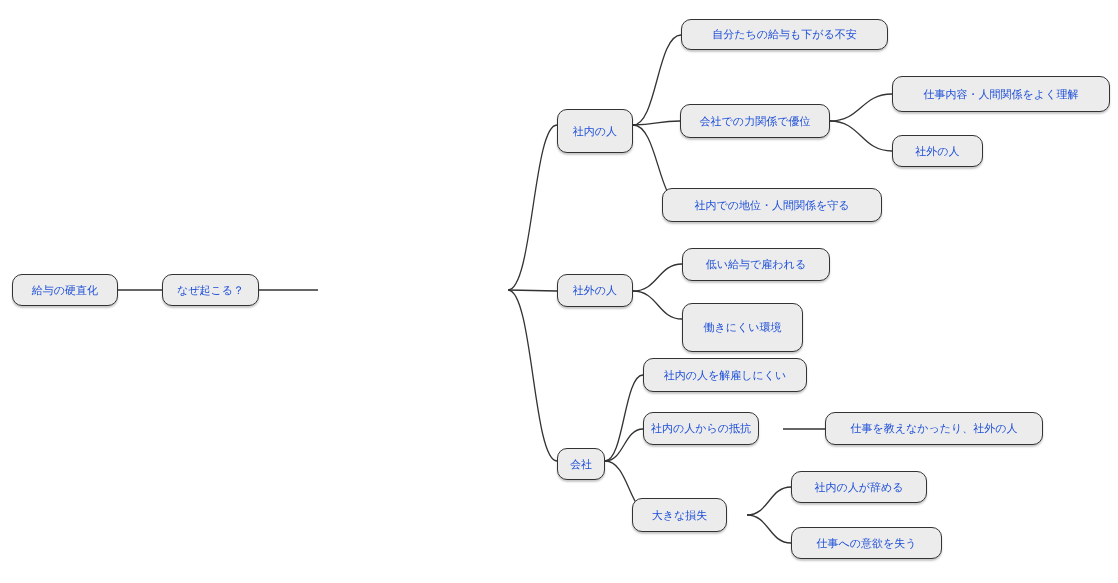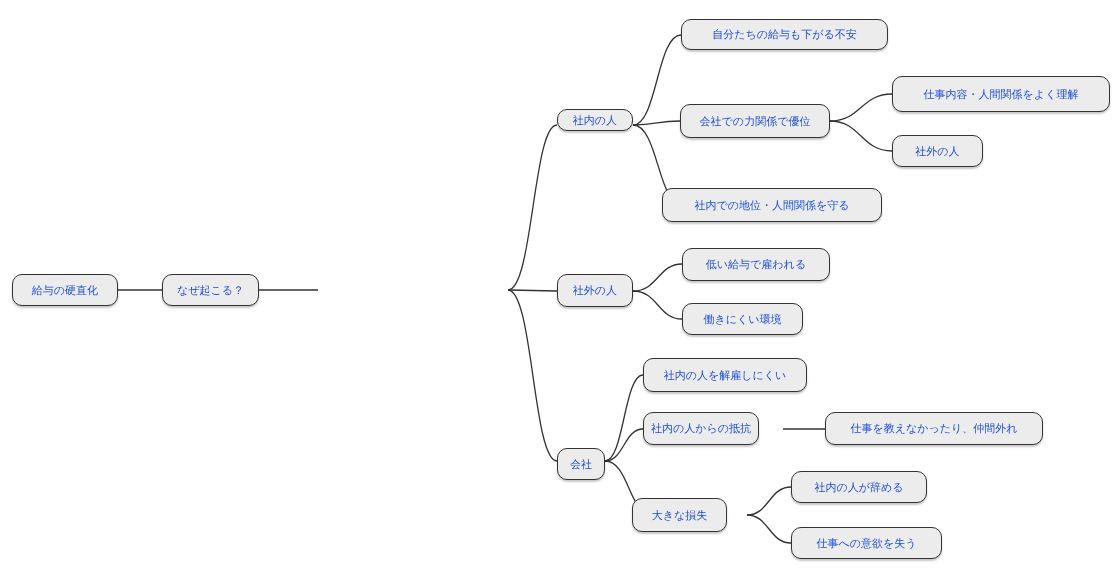--- a/index.html
+++ b/index.html
@@ -67,21 +67,21 @@
     <path d="M747,515 C769,515 769,543 791,543"></path>
   </svg>
 
   <div class="node" style="left:12px;  top:274px; width:106px; height:32px">
       <span>給与の硬直化</span>
     </div>
   <div class="node" style="left:162px; top:274px; width:97px;  height:32px">
       <span>なぜ起こる？</span>
     </div>
 
-  <div class="node" style="left:557px; top:109px; width:76px;  height:22px">
+  <div class="node" style="left:557px; top:109px; width:76px;  height:44px">
       <span>社内の人</span>
     </div>
   <div class="node" style="left:557px; top:274px; width:76px;  height:33px">
       <span>社外の人</span>
     </div>
   <div class="node" style="left:557px; top:448px; width:48px;  height:32px">
       <span>会社</span>
     </div>
 
   <div class="node" style="left:681px; top:19px;  width:207px; height:31px">
@@ -97,32 +97,32 @@
   <div class="node" style="left:892px; top:76px;  width:218px; height:36px">
       <span>仕事内容・人間関係をよく理解</span>
     </div>
   <div class="node" style="left:892px; top:135px; width:91px;  height:32px">
       <span>社外の人</span>
     </div>
 
   <div class="node" style="left:682px; top:248px; width:148px; height:33px">
       <span>低い給与で雇われる</span>
     </div>
-  <div class="node" style="left:682px; top:303px; width:121px; height:32px">
+  <div class="node" style="left:682px; top:303px; width:121px; height:49px">
       <span>働きにくい環境</span>
     </div>
 
   <div class="node" style="left:643px; top:358px; width:164px; height:34px">
       <span>社内の人を解雇しにくい</span>
     </div>
   <div class="node" style="left:643px; top:412px; width:116px; height:33px">
       <span>社内の人からの抵抗</span>
     </div>
   <div class="node" style="left:825px; top:412px; width:218px; height:33px">
-      <span>仕事を教えなかったり、仲間外れ</span>
+      <span>仕事を教えなかったり、社外の人</span>
     </div>
 
   <div class="node" style="left:632px; top:498px; width:95px;  height:34px">
       <span>大きな損失</span>
     </div>
   <div class="node" style="left:791px; top:471px; width:136px; height:32px">
       <span>社内の人が辞める</span>
     </div>
   <div class="node" style="left:791px; top:527px; width:151px; height:32px">
       <span>仕事への意欲を失う</span>

